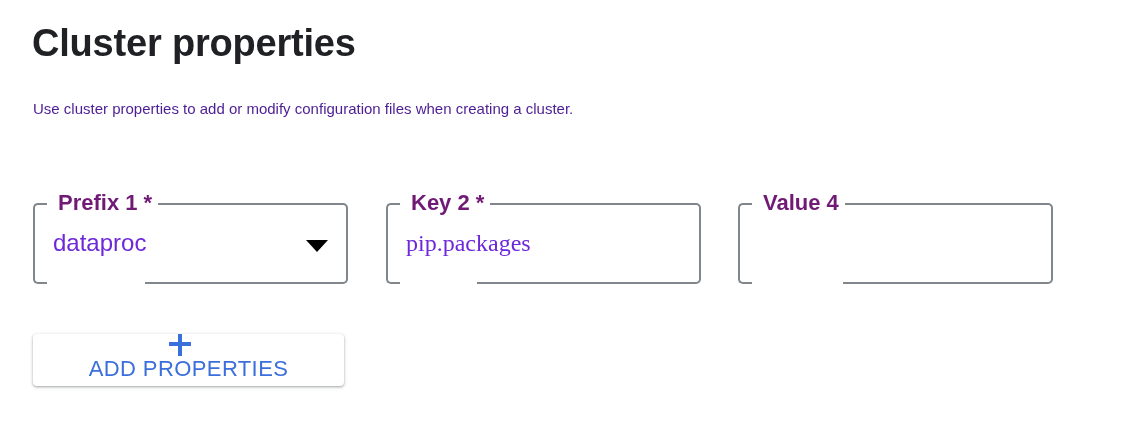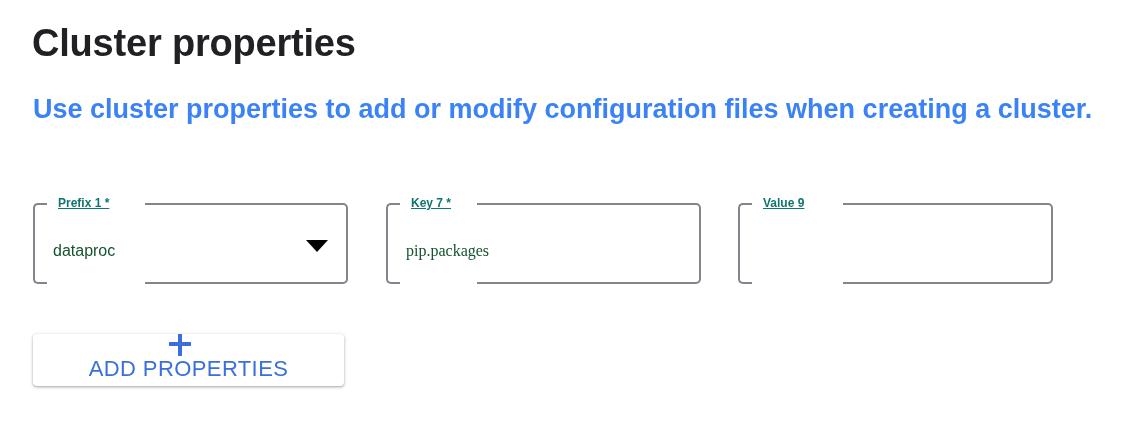--- a/index.html
+++ b/index.html
@@ -34,24 +34,24 @@
     font-weight: 700;
     letter-spacing: -0.2px;
     color: #202124;
     white-space: nowrap;
   }
 
   .page-desc {
     position: absolute;
     left: 33px;
     top: 95px;
-    font-size: 27px;
+    font-size: 15px;
     line-height: 28px;
-    font-weight: 700;
-    color: #3b82f6;
+    font-weight: 400;
+    color: #4c1d95;
     white-space: nowrap;
   }
 
   
   .form-row {
     position: absolute;
     left: 0;
     top: 0;
     width: 1122px;
     height: 432px;
@@ -88,51 +88,49 @@
     right: 0; top: 0; bottom: 0;
     border: 2px solid #80868b;
     border-left: none;
     border-radius: 0 5px 5px 0;
     box-sizing: border-box;
   }
 
   .field-label {
     position: absolute;
     top: -11px;
-    font-size: 12px;
+    font-size: 22px;
     line-height: 22px;
     font-weight: 700;
-    color: #0f766e;
+    color: #701a75;
     background: #ffffff;
     padding: 0 6px;
     white-space: nowrap;
     z-index: 3;
-    text-decoration: underline;
   }
   .field.f1 .field-label { left: 19px; }
   .field.f2 .field-label { left: 19px; }
   .field.f3 .field-label { left: 19px; }
 
   .field-value {
     position: absolute;
     left: 20px;
     top: 24px;
     right: 46px;
-    font-size: 16px;
+    font-size: 24px;
     line-height: 32px;
     font-weight: 400;
-    color: #14532d;
+    color: #6d28d9;
     white-space: nowrap;
     overflow: hidden;
     background: transparent;
     border: none;
     outline: none;
     padding: 0;
     font-family: "Liberation Sans", sans-serif;
-    margin-top: 8px;
   }
   .field.f2 .field-value,
   .field.f3 .field-value { right: 14px; font-family: Liberation Serif, serif; }
 
   .select-arrow {
     position: absolute;
     right: 20px;
     top: 37px;
     width: 0;
     height: 0;
@@ -210,30 +208,30 @@
       <span class="field-label">Prefix 1 *</span>
       <span class="field-value">dataproc</span>
       <span class="select-arrow"></span>
     </div>
 
     <div class="field f2">
       <div class="outline">
         <span class="ol-left"></span>
         <span class="ol-right" style="left:91px;"></span>
       </div>
-      <span class="field-label">Key 7 *</span>
+      <span class="field-label">Key 2 *</span>
       <span class="field-value">pip.packages</span>
     </div>
 
     <div class="field f3">
       <div class="outline">
         <span class="ol-left"></span>
         <span class="ol-right" style="left:105px;"></span>
       </div>
-      <span class="field-label">Value 9</span>
+      <span class="field-label">Value 4</span>
     </div>
 
   </div>
 
   <div class="add-btn">
     <span class="plus-icon"></span>
     <span class="add-btn-label">ADD PROPERTIES</span>
   </div>
 
 </div>

